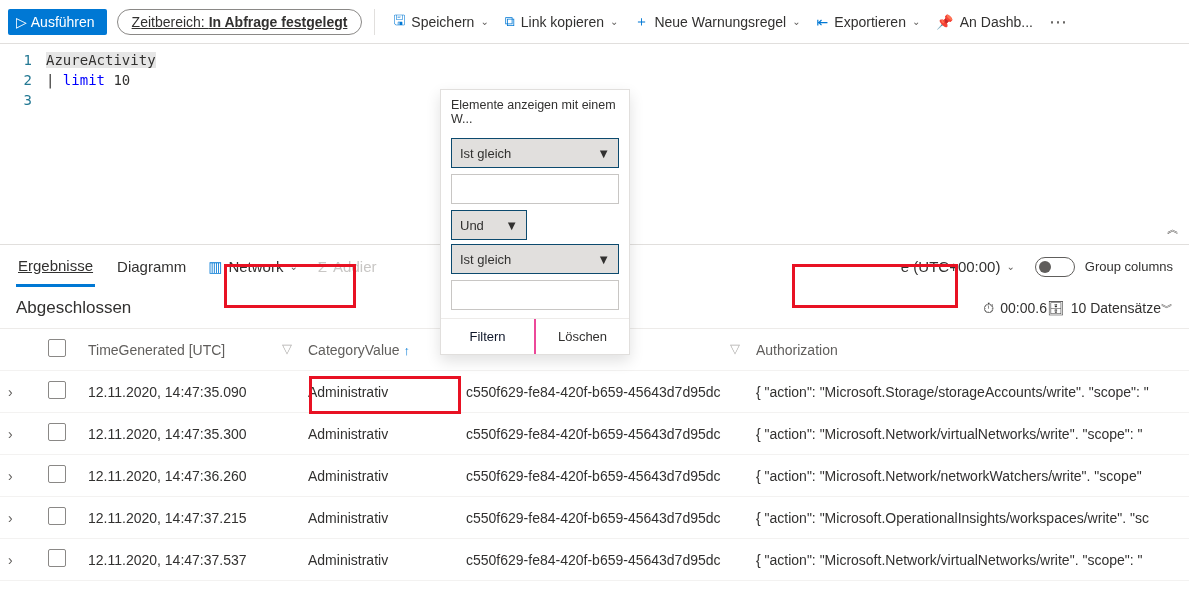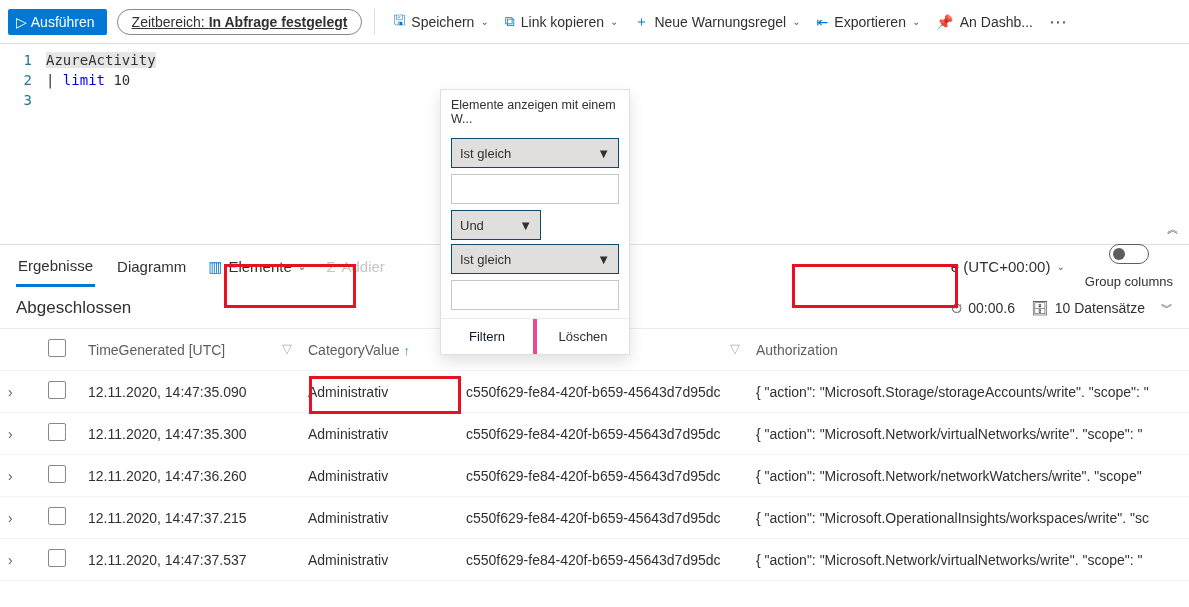--- a/index.html
+++ b/index.html
@@ -104,21 +104,21 @@
     gap: 20px;
     position: relative;
   }
   .tab {
     font-size: 15px;
     padding: 10px 2px;
     cursor: pointer;
     color: #323130;
   }
   .tab.active { border-bottom: 3px solid #0078d4; font-weight: 400; }
-  .tab.active span { color:#323130; }
+  .tab.active span { color:#323130;text-decoration:underline; }
   .sec-btn {
     display: flex;
     align-items: center;
     gap: 6px;
     cursor: pointer;
     font-size: 15px;
     color: #323130;
   }
   .sec-btn.disabled { color: #c8c6c4; }
   .columns-ic { color:#0078d4; }
@@ -126,21 +126,20 @@
     position: absolute;
     border: 3px solid #e81123;
     pointer-events: none;
   }
   
   .toggle {
     display: inline-flex;
     align-items: center;
     gap: 10px;
     cursor: pointer;
-    flex-direction: column;
   }
   .toggle-track {
     width: 40px;
     height: 20px;
     border: 1px solid #605e5c;
     border-radius: 10px;
     position: relative;
   }
   .toggle-thumb {
     width: 12px;
@@ -149,21 +148,20 @@
     border-radius: 50%;
     position: absolute;
     top: 3px; left: 3px;
   }
   
   .status {
     display: flex;
     align-items: center;
     height: 40px;
     padding: 0 16px;
-    gap: 16px;
   }
   .status .title { font-size: 17px; }
   .status .grow { flex: 1; }
   .status .meta { display:flex; align-items:center; gap:6px; color:#323130; font-size:14px;}
   .caret-down { font-size:12px; color:#605e5c; cursor:pointer;}
   
   .grid {
     width: 100%;
     border-top: 1px solid #edebe9;
     border-collapse: collapse;
@@ -205,37 +203,37 @@
   .popover .ptitle { padding: 8px 10px; color:#323130; font-size:12.5px;}
   .popover .sel {
     margin: 4px 10px;
     height: 30px;
     background: #e1dfdd;
     border: 1px solid #0c4a6e;
     display:flex; align-items:center; justify-content:space-between;
     padding: 0 8px;
     cursor:pointer;
   }
-  .popover .sel.small { width: 90px; }
+  .popover .sel.small { width: 76px; }
   .popover .inp {
     margin: 6px 10px;
     height: 30px;
     border: 1px solid #c8c6c4;
     background:#fff;
   }
   .popover .actions {
     display:flex;
     border-top:1px solid #edebe9;
     margin-top: 8px;
   }
   .popover .act {
     flex:1; text-align:center; padding:10px 0; cursor:pointer;
   }
   .popover .act.filter { color:#0f172a;text-align:center; }
-  .popover .act + .act { border-left: 4px solid #ec4899;}
+  .popover .act + .act { border-left: 2px solid #ec4899;}
 </style>
 </head>
 <body>
 
 <div class="toolbar">
   <button class="run-btn">
     <span>▷</span>
     <span>Ausführen</span>
   </button>
   <div class="pill">
@@ -280,21 +278,21 @@
     <div><span class="ident">| </span><span class="kw">limit</span><span class="ident"> 10</span></div>
   </div>
   <div class="collapse-caret">︽</div>
 </div>
 
 <div class="res-toolbar">
   <div class="tab active"><span>Ergebnisse</span></div>
   <div class="tab"><span>Diagramm</span></div>
   <div class="sec-btn">
     <span class="columns-ic">▥</span>
-    <span>Elemente</span>
+    <span>Network</span>
     <span class="chev">⌄</span>
   </div>
   <div class="sec-btn disabled">
     <span>Σ</span>
     <span>Addier</span>
   </div>
   <div style="flex:1"></div>
   <div class="sec-btn">
     <span>e (UTC+00:00)</span>
     <span class="chev">⌄</span>

